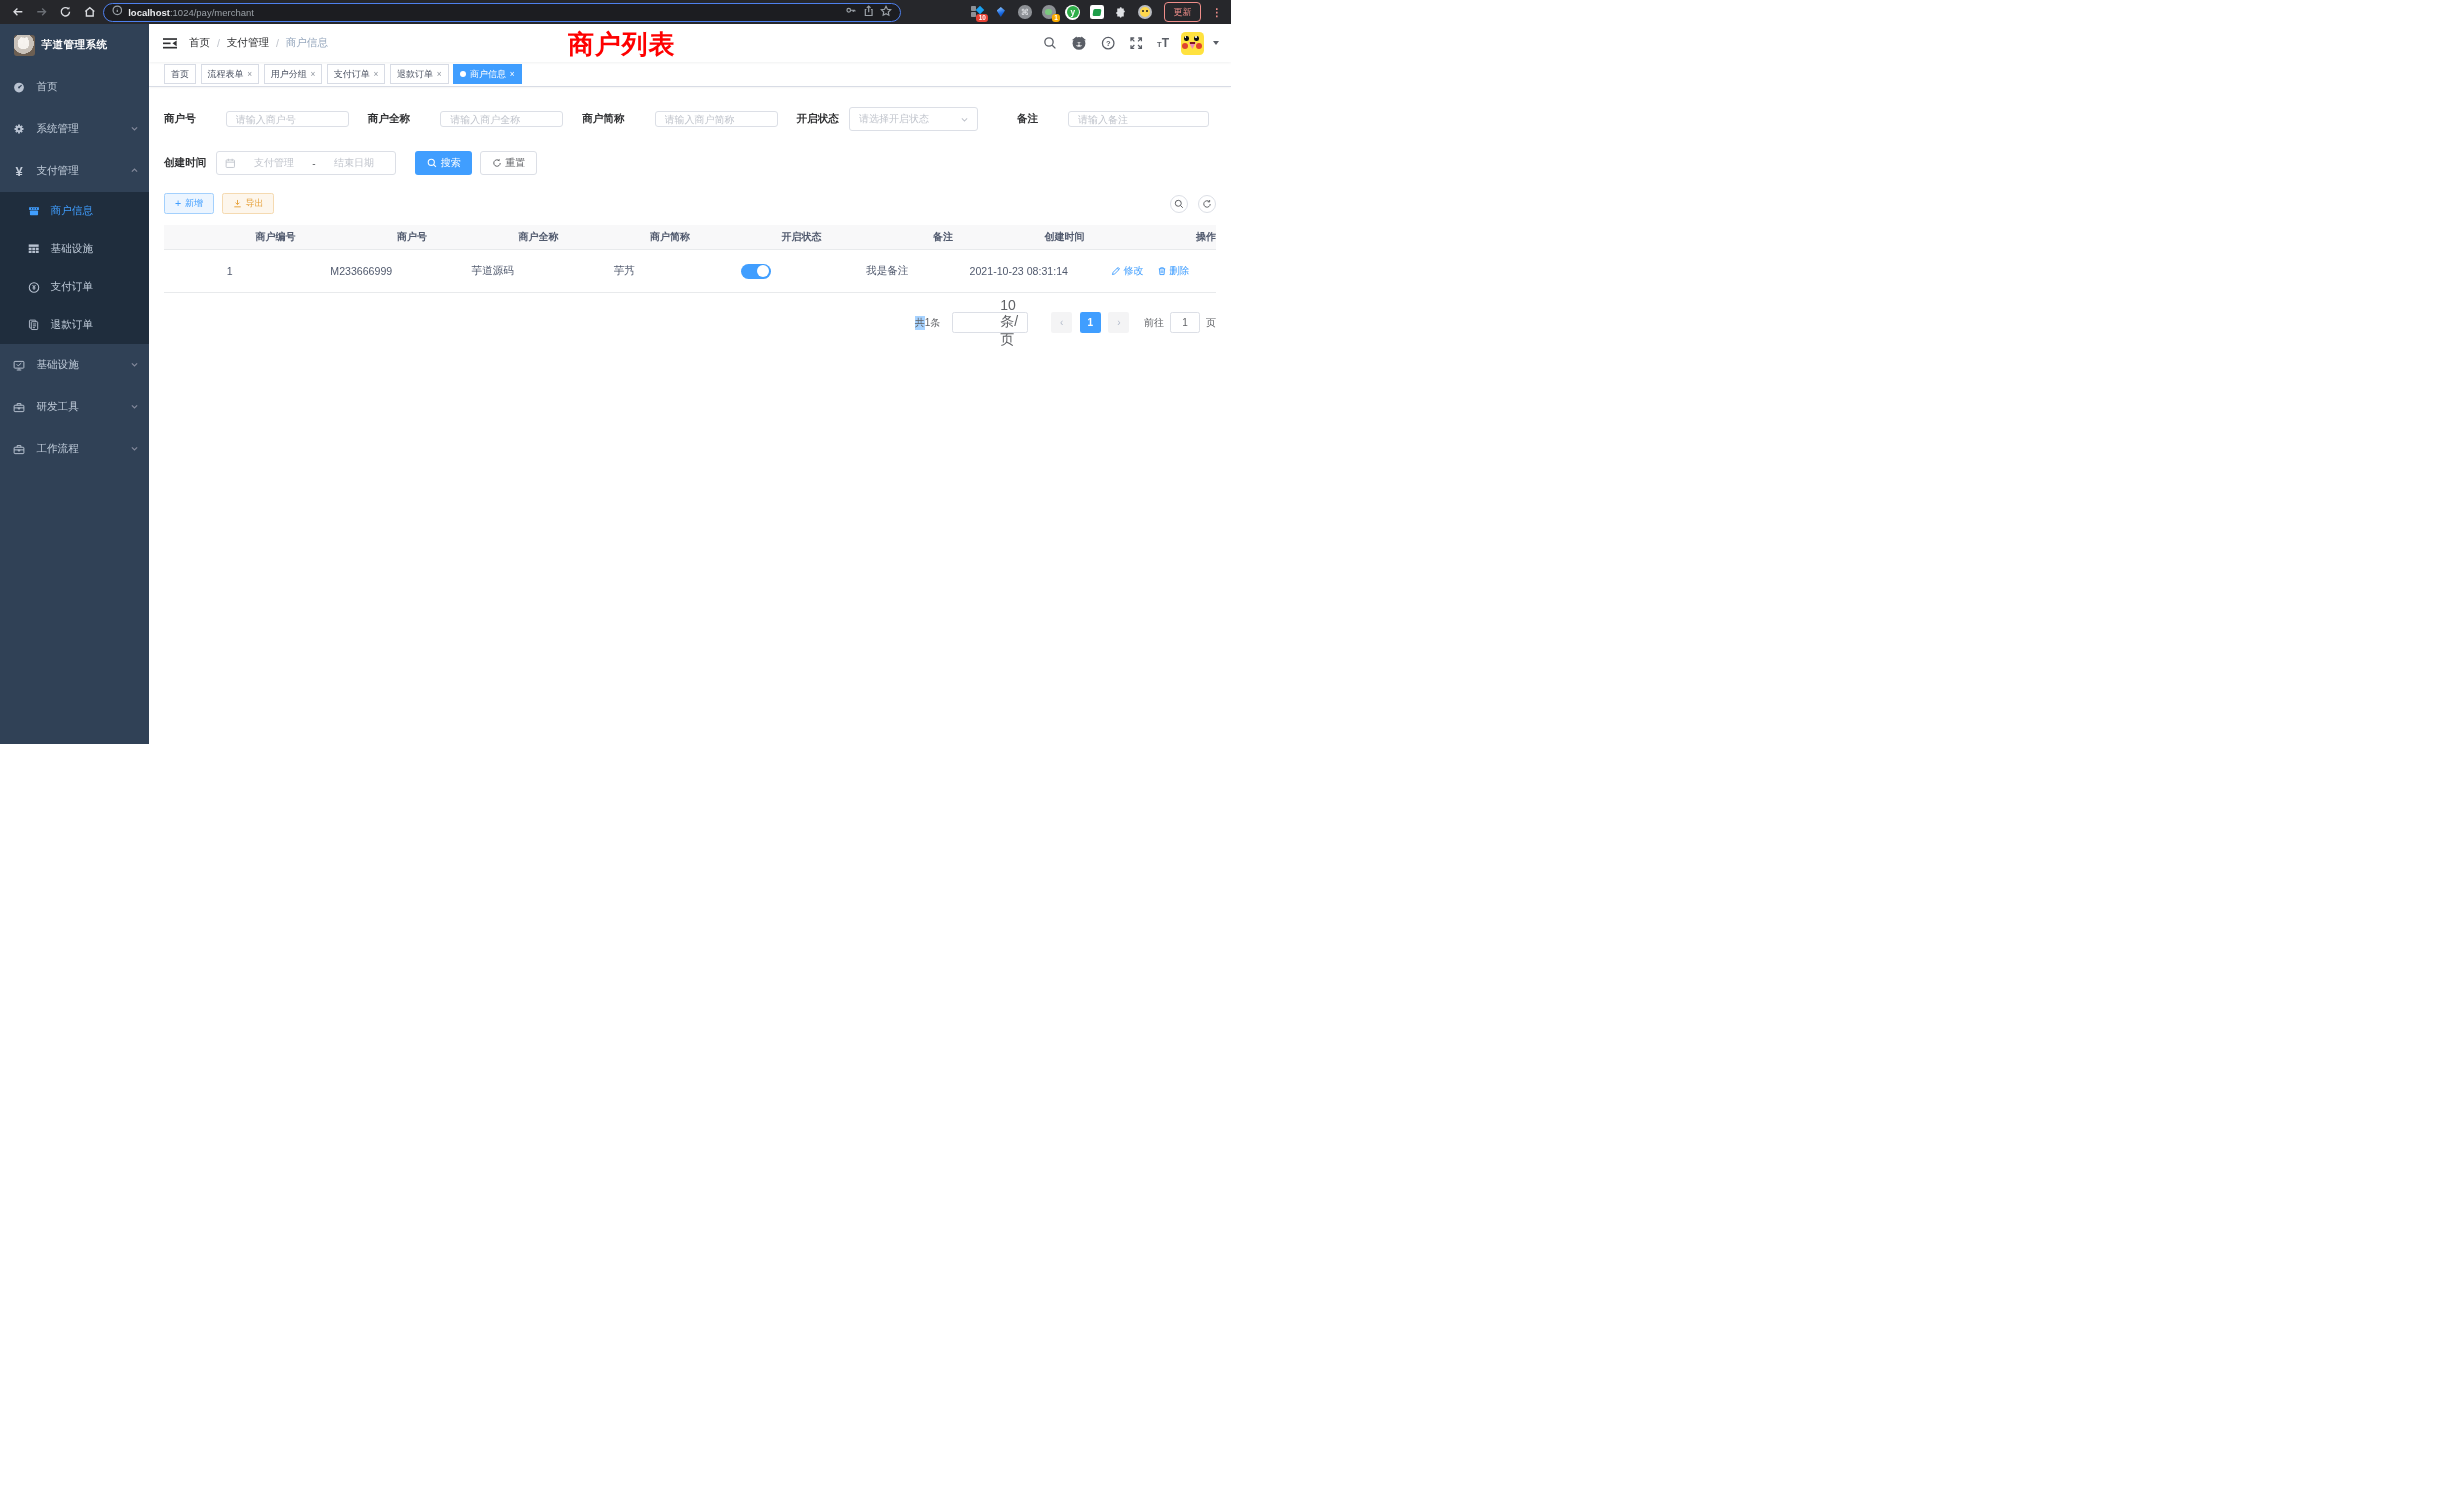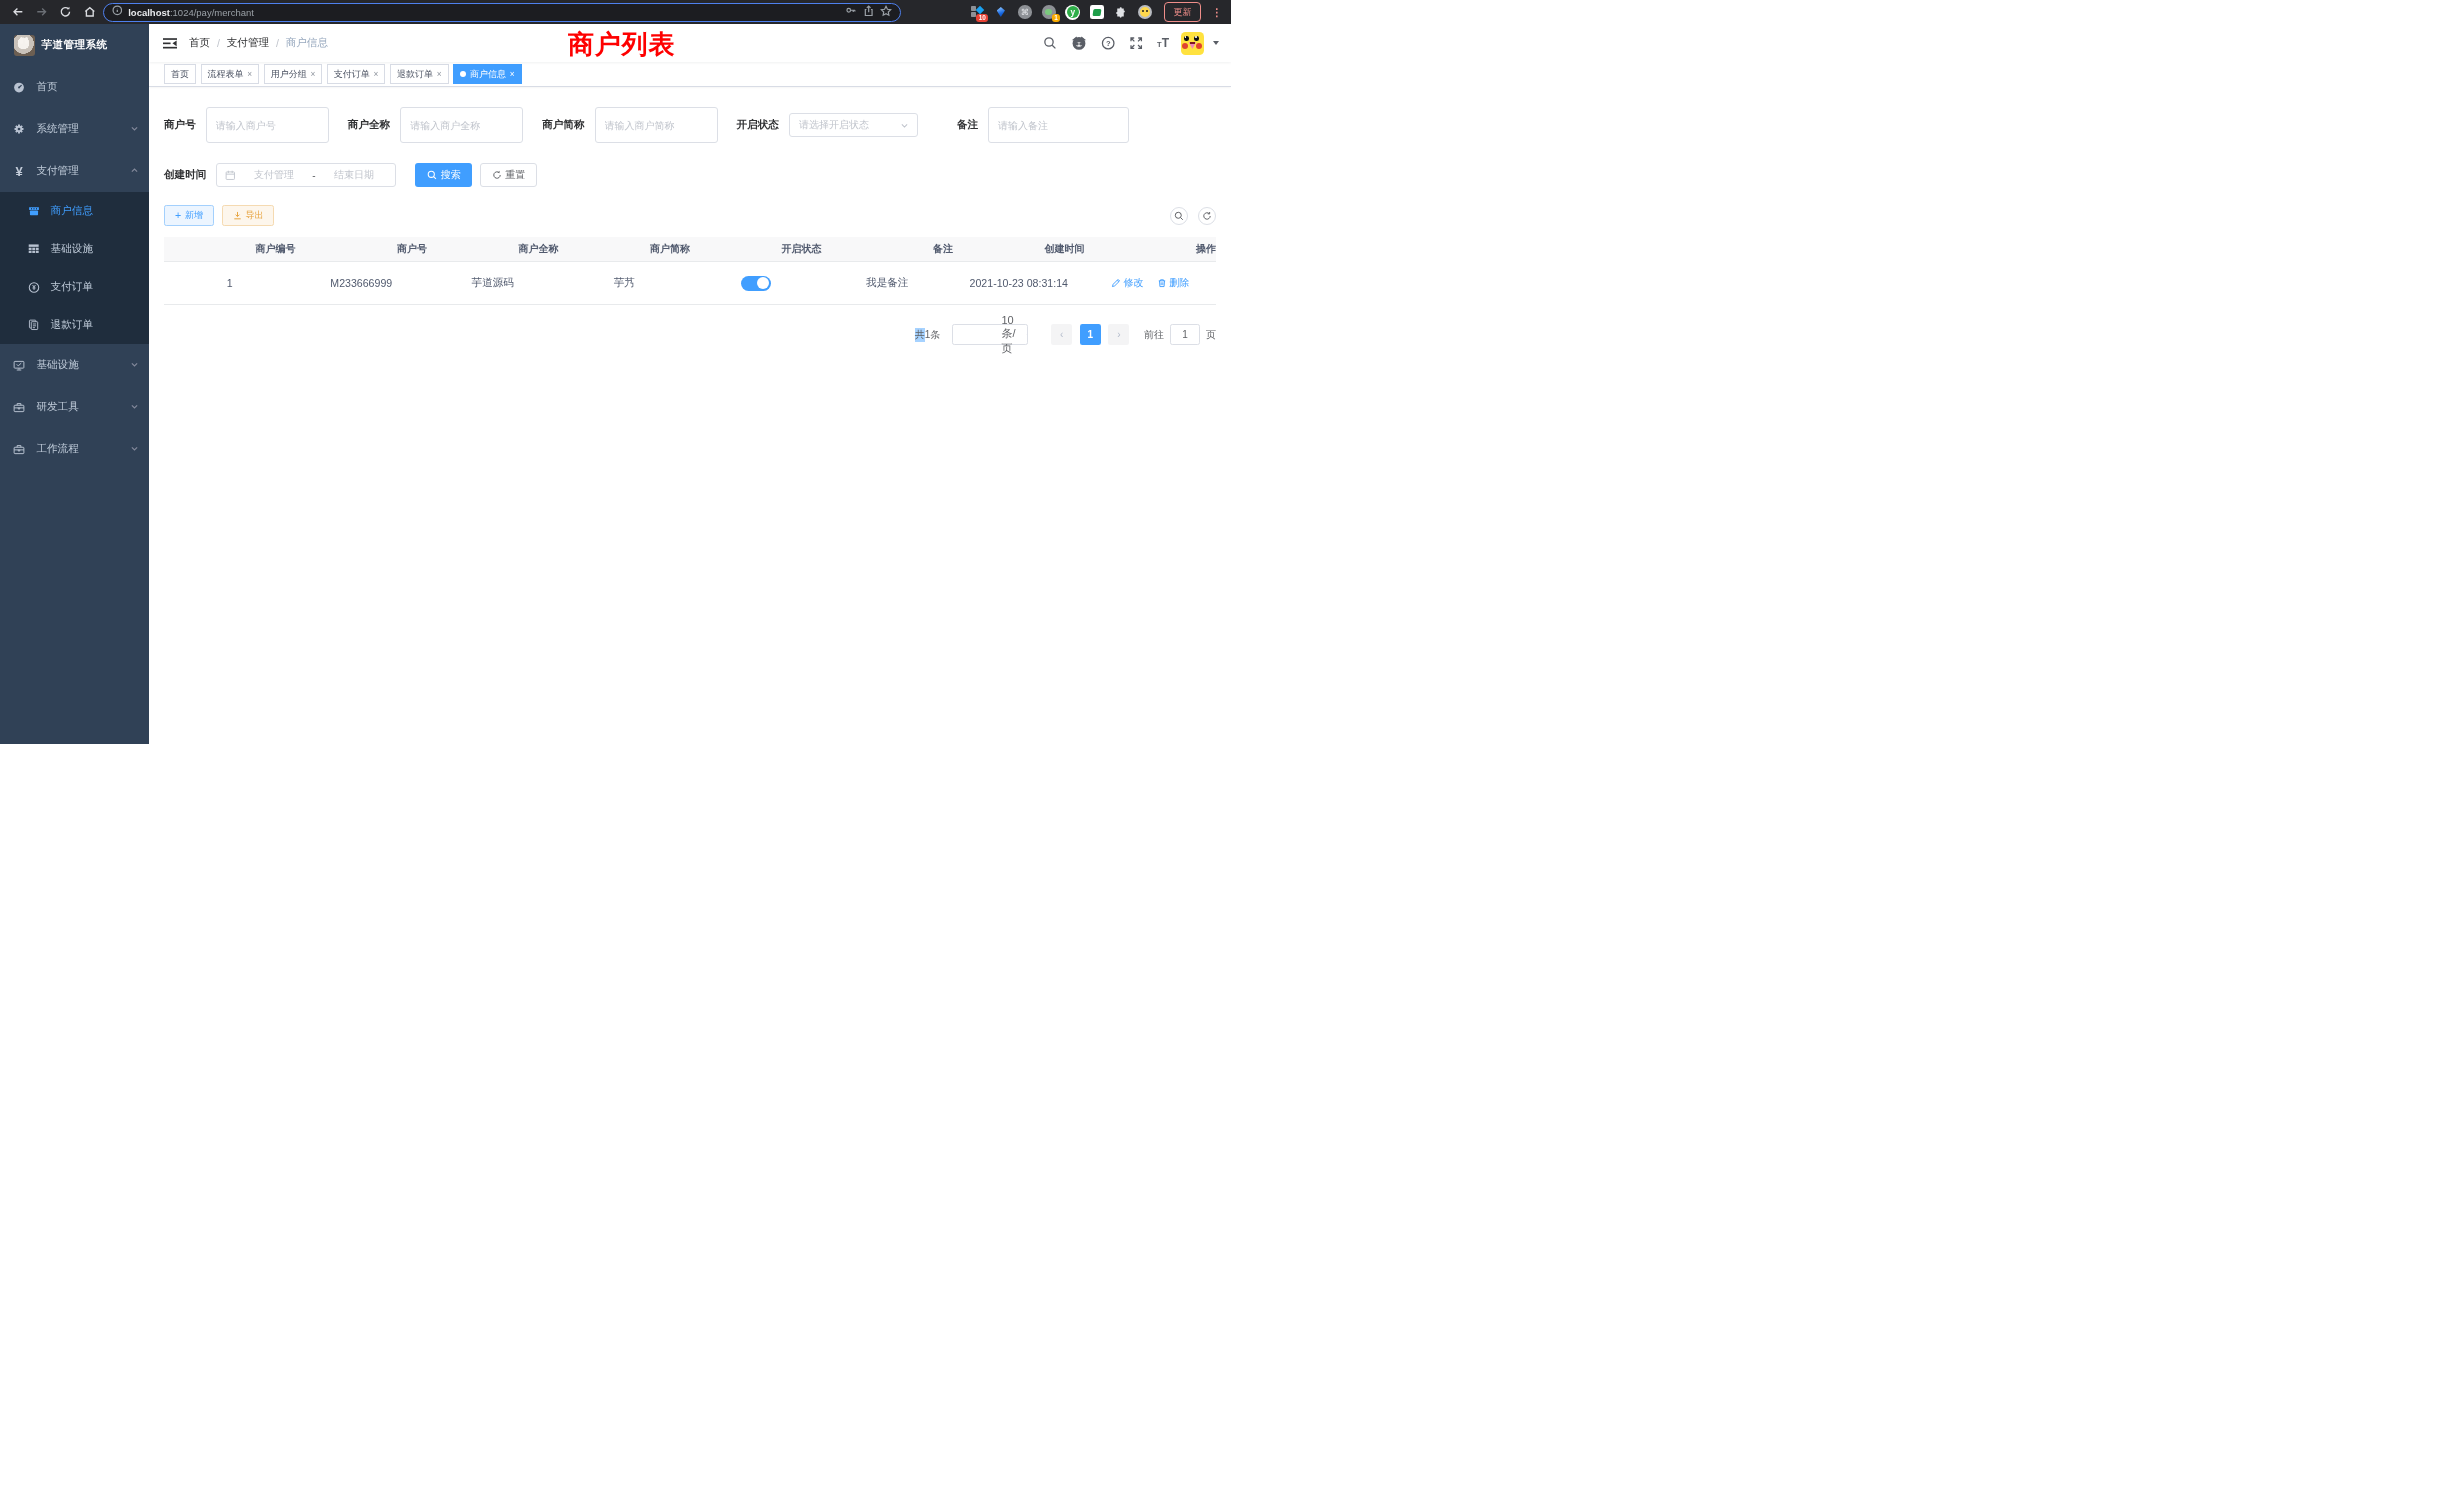--- a/index.html
+++ b/index.html
@@ -92,21 +92,21 @@
   .tag { height:20px; display:inline-flex; align-items:center; padding:0 6px; border:0.8px solid #d8dce5; background:#fff; color:#495060; font-size:9px; gap:3.8px; cursor:pointer; }
   .tag .tag-close { font-size:8.3px; color:#8f959e; }
   .tag.active { background:#409eff; border-color:#409eff; color:#fff; }
   .tag.active .tag-close { color:#fff; }
   .tag-dot { width:6px; height:6px; border-radius:50%; background:#fff; }
 
   
   .content { flex:1; padding:0 15px; background:#fff; }
   .filter-row { display:flex; align-items:center; margin-top:20px; }
   .f-label { font-size:10.6px; font-weight:700; color:#303133; margin-right:10px; white-space:nowrap; }
-  .f-input { height:36px; border:0.8px solid #dcdfe6; border-radius:3px; padding:0 9px; font-size:10px; color:#606266; font-family:"Liberation Sans",sans-serif; outline:none; }
+  .f-input { height:16px; border:0.8px solid #dcdfe6; border-radius:3px; padding:0 9px; font-size:10px; color:#606266; font-family:"Liberation Sans",sans-serif; outline:none;margin-left:20px; }
   .f-input::placeholder { color:#c0c4cc; }
   .gap24 { margin-left:19px; }
   .f-select { height:24px; width:129px; border:0.8px solid #dcdfe6; border-radius:3px; display:flex; align-items:center; padding:0 7.6px 0 9px; font-size:10px; color:#c0c4cc; cursor:pointer; }
   .f-select .sel-text { flex:1; }
   .date-range { height:24px; width:180px; border:0.8px solid #dcdfe6; border-radius:3px; display:flex; align-items:center; padding:0 7.6px; font-size:10px; color:#c0c4cc; gap:4.5px; }
   .date-range .dr-part { flex:1; text-align:center; }
   .btn { height:24px; border-radius:3px; font-size:10px; display:inline-flex; align-items:center; justify-content:center; gap:3.8px; cursor:pointer; border:0.8px solid transparent; font-family:"Liberation Sans",sans-serif; }
   .btn-primary { background:#409eff; color:#fff; padding:0 10.6px; margin-left:19px; }
   .btn-plain { background:#fff; border-color:#dcdfe6; color:#606266; padding:0 10.6px; margin-left:7.6px; }
   .toolbar { display:flex; align-items:center; margin-top:18px; }
@@ -125,21 +125,21 @@
   .toggle { width:30px; height:15px; border-radius:7.6px; background:#409eff; position:relative; display:inline-block; cursor:pointer; vertical-align:middle; }
   .toggle .knob { position:absolute; right:1.5px; top:1.5px; width:12px; height:12px; border-radius:50%; background:#fff; }
   .op-link { color:#409eff; font-size:10px; display:inline-flex; align-items:center; gap:2.3px; cursor:pointer; }
   .op-link + .op-link { margin-left:10.6px; }
   .op-link svg { stroke:#409eff; fill:none; stroke-width:1.3; }
 
   
   .pagination { display:flex; align-items:center; justify-content:flex-end; margin-top:19px; gap:7.6px; font-size:10px; color:#606266; }
   .total-text { display:flex; align-items:center; }
   .hl { background:#a6d2ff; }
-  .page-size { height:21px; width:76px; border:0.8px solid #dcdfe6; border-radius:2.3px; display:flex; align-items:center; justify-content:center; gap:10.6px; font-size:11px; color:#606266; cursor:pointer; margin-left:4.5px;padding-left:48px; }
+  .page-size { height:21px; width:76px; border:0.8px solid #dcdfe6; border-radius:2.3px; display:flex; align-items:center; justify-content:center; gap:10.6px; font-size:14px; color:#606266; cursor:pointer; margin-left:4.5px;padding-left:48px; }
   .pg-btn { min-width:21px; height:21px; border-radius:2.3px; background:#f4f4f5; color:#b4bccc; display:flex; align-items:center; justify-content:center; font-size:10px; cursor:pointer; }
   .pg-num { background:#409eff; color:#fff; font-weight:700; }
   .goto { display:flex; align-items:center; gap:6px; margin-left:7px; }
   .goto-input { width:30px; height:21px; border:0.8px solid #dcdfe6; border-radius:2.3px; text-align:center; font-size:10px; color:#606266; outline:none; font-family:"Liberation Sans",sans-serif; }
 </style>
 </head>
 <body>
 
 <div class="screen">
 

